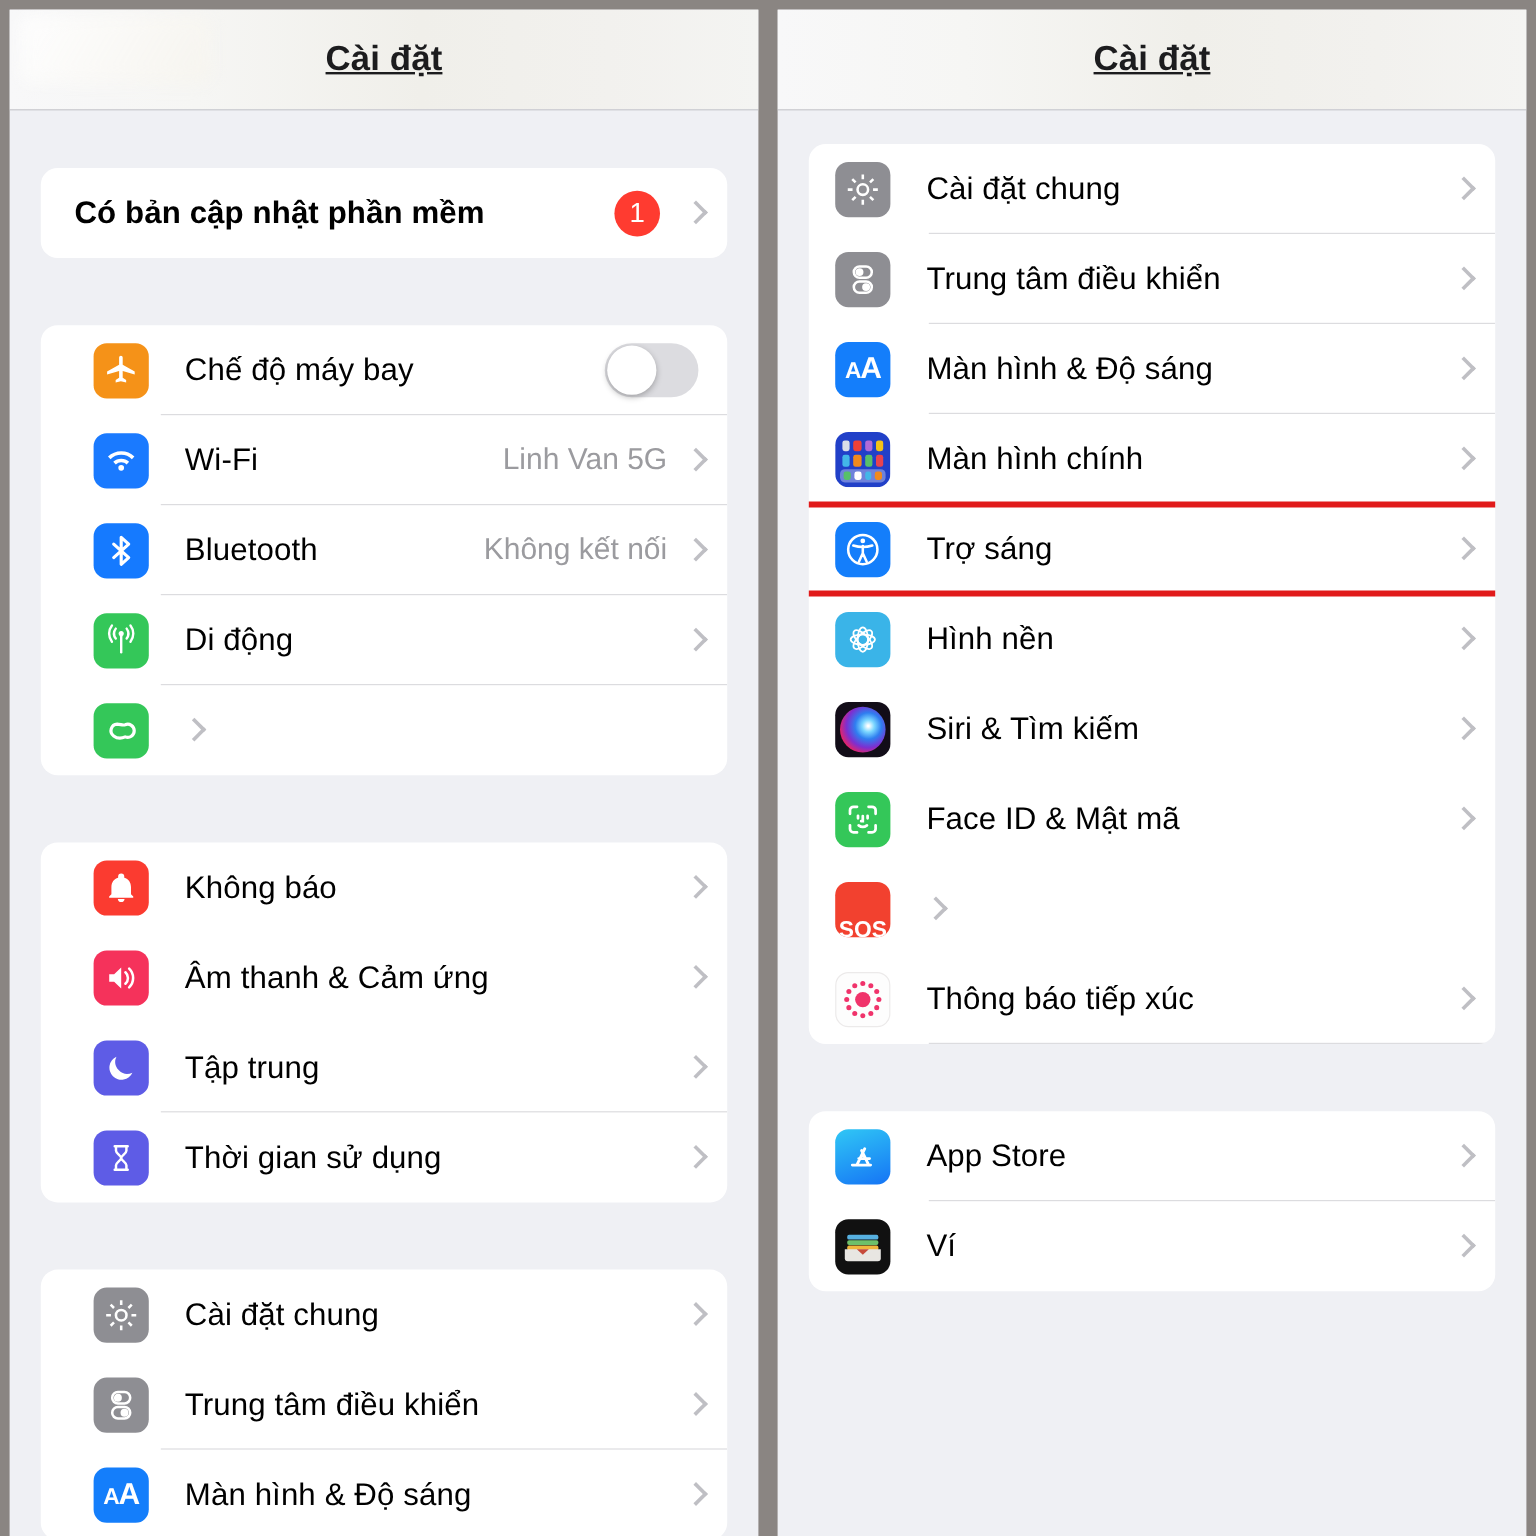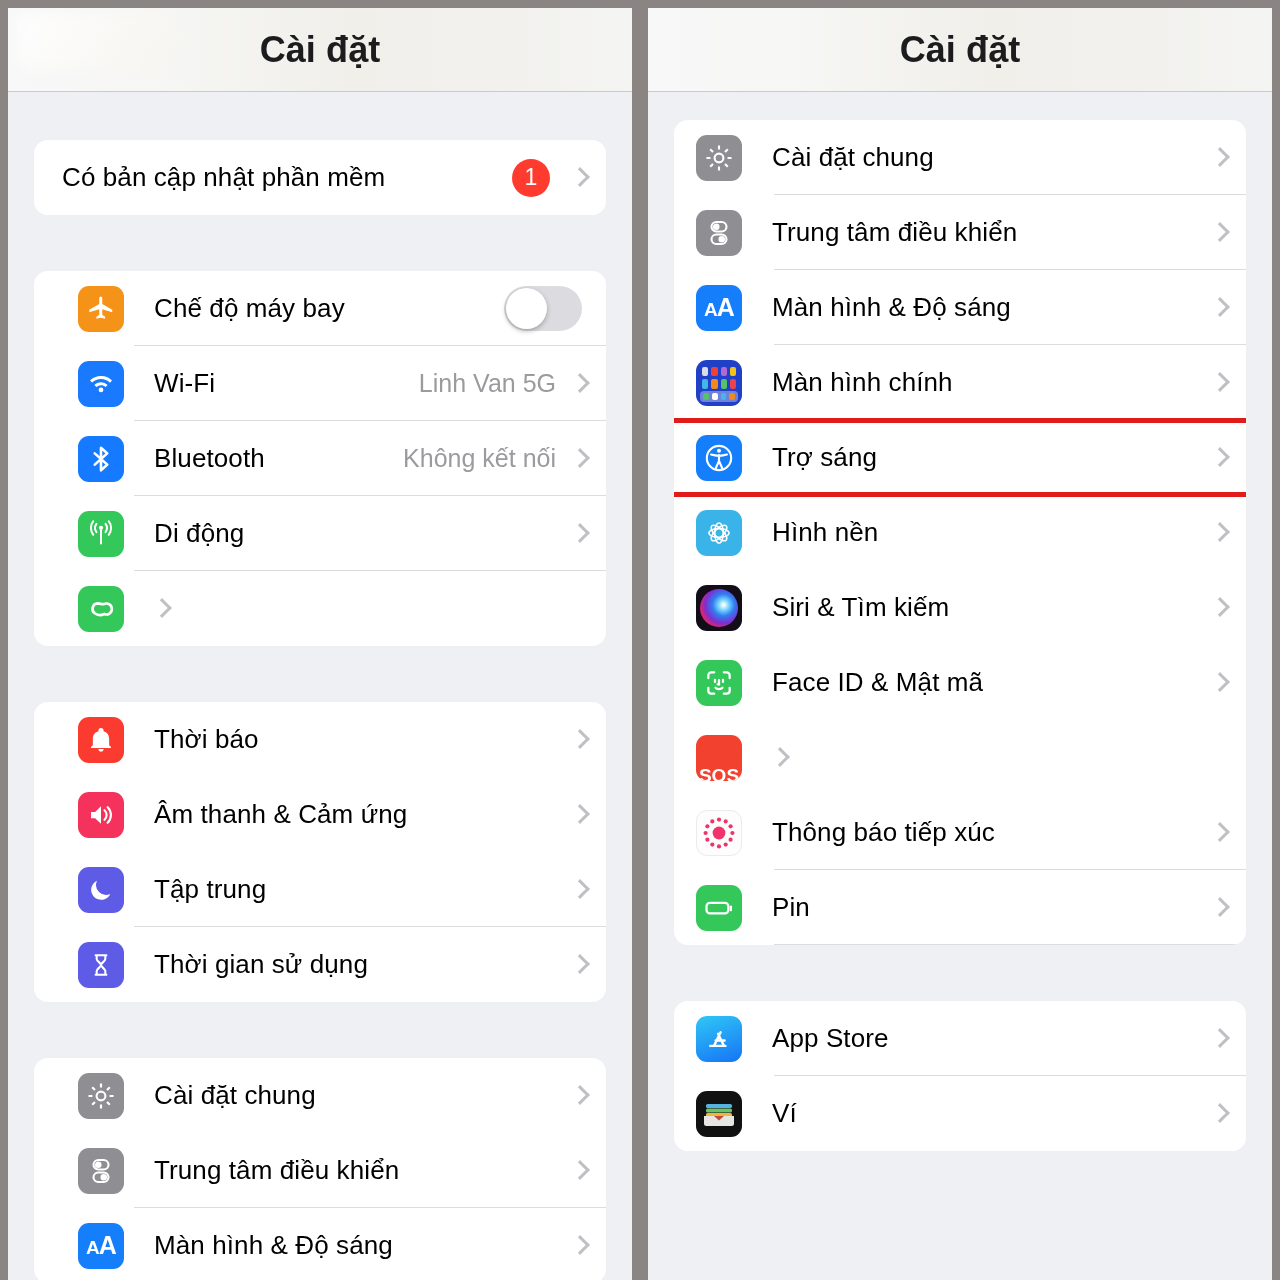--- a/index.html
+++ b/index.html
@@ -40,24 +40,25 @@
     content: "";
     position: absolute;
     left: 8px; top: 4px;
     width: 160px; height: 58px;
     background: linear-gradient(120deg, rgba(255,255,255,.75), rgba(246,244,238,.9));
     filter: blur(6px);
     border-radius: 10px;
   }
   .nav-title {
     position: relative;
-    font-size: 36px;
+    font-size: 29px;
     font-weight: bold;
     color: #1c1c1e;
     letter-spacing: .1px;
+    text-decoration: underline;
   }
 
   
   .content {
     height: calc(100% - 84px);
     overflow: hidden;
     padding: 0 0 0 0;
   }
 
   .group {
@@ -104,21 +105,21 @@
   }
   .icon-box svg { display:block; }
 
   .row-label {
     flex: 1;
     font-size: 26px;
     color: #000;
     letter-spacing: .1px;
     white-space: nowrap;
   }
-  .panel-left .row.plain .row-label { font-size: 26px; }
+  .panel-left .row.plain .row-label { font-size: 26px; font-weight: bold; }
 
   .row-value {
     font-size: 25px;
     color: #9b9b9f;
     margin-right: 16px;
     white-space: nowrap;
   }
 
   .chev {
     flex: 0 0 auto;
@@ -275,21 +276,21 @@
 
       <div class="gap-lg"></div>
 
       <div class="group">
         <div class="row no-sep">
           <div class="icon-box" style="background:#fb3b30">
             <svg width="28" height="28" viewBox="0 0 24 24" fill="#fff">
                 <path d="M12 22a2.4 2.4 0 0 0 2.4-2.2H9.6A2.4 2.4 0 0 0 12 22zm7-5.6v-5.1c0-3.3-1.8-6-4.8-6.7v-.7a2.2 2.2 0 1 0-4.4 0v.7C6.8 5.3 5 8 5 11.3v5.1l-1.6 1.7v.8h17.2v-.8L19 16.4z"></path>
               </svg>
           </div>
-          <div class="row-label">Thời báo</div>
+          <div class="row-label">Không báo</div>
           <div class="chev"></div>
         </div>
         <div class="row no-sep">
           <div class="icon-box" style="background:#f5325b">
             <svg width="30" height="30" viewBox="0 0 24 24" fill="#fff">
                 <path d="M4 9.5v5h3.3L12 19V5L7.3 9.5H4z"></path>
                 <path d="M14.8 8.2a5.1 5.1 0 0 1 0 7.6" stroke="#fff" stroke-width="1.7" fill="none" stroke-linecap="round"></path>
                 <path d="M17.3 5.8a8.6 8.6 0 0 1 0 12.4" stroke="#fff" stroke-width="1.7" fill="none" stroke-linecap="round"></path>
               </svg>
           </div>
@@ -501,31 +502,20 @@
                 <circle cx="8.4" cy="13.3" r="2.1"></circle>
                   <circle cx="13.3" cy="8.4" r="2.1"></circle>
               </g>
             </svg>
           </div>
           <div class="row-label">Thông báo tiếp xúc</div>
           <div class="chev"></div>
           <div class="sep"></div>
         </div>
 
-        <div class="row">
-          <div class="icon-box" style="background:#34c759">
-            <svg width="34" height="34" viewBox="0 0 24 24" fill="none" stroke="#fff" stroke-width="1.6">
-                <rect x="3.2" y="8.4" width="15.4" height="7.4" rx="2.4"></rect>
-                <path d="M20.4 11v2.6" stroke-linecap="round"></path>
-              </svg>
-          </div>
-          <div class="row-label">Pin</div>
-          <div class="chev"></div>
-          <div class="sep"></div>
-        </div>
 
       </div>
 
       <div class="gap-lg"></div>
 
       <div class="group">
         <div class="row">
           <div class="icon-box" style="background:linear-gradient(160deg,#30c7f5,#1574f5)">
             <svg width="30" height="30" viewBox="0 0 24 24" fill="none" stroke="#fff" stroke-width="1.9" stroke-linecap="round" stroke-linejoin="round">
                 <path d="M5 17.5h12.2M8 17.5 13.3 6.6M16 17.5 11.2 7.8M9.3 13.2h7.2"></path>

